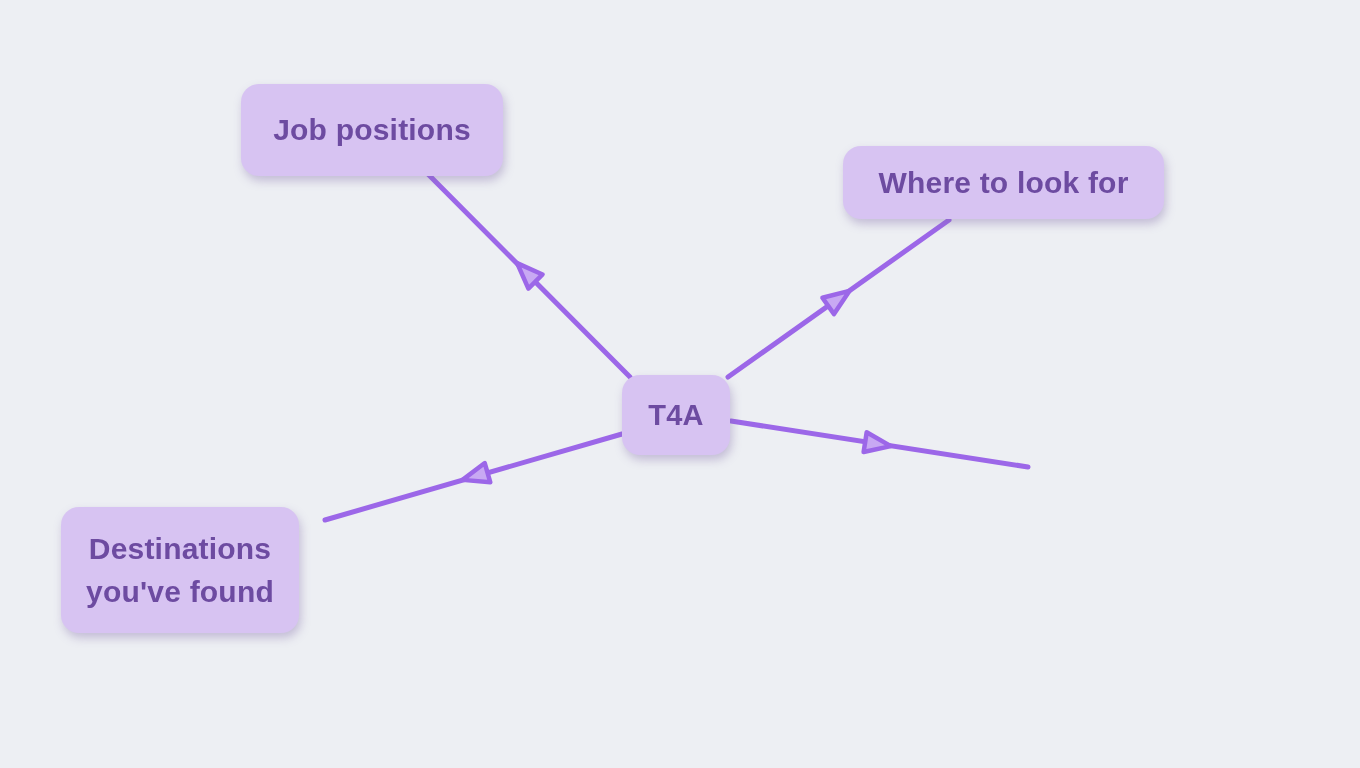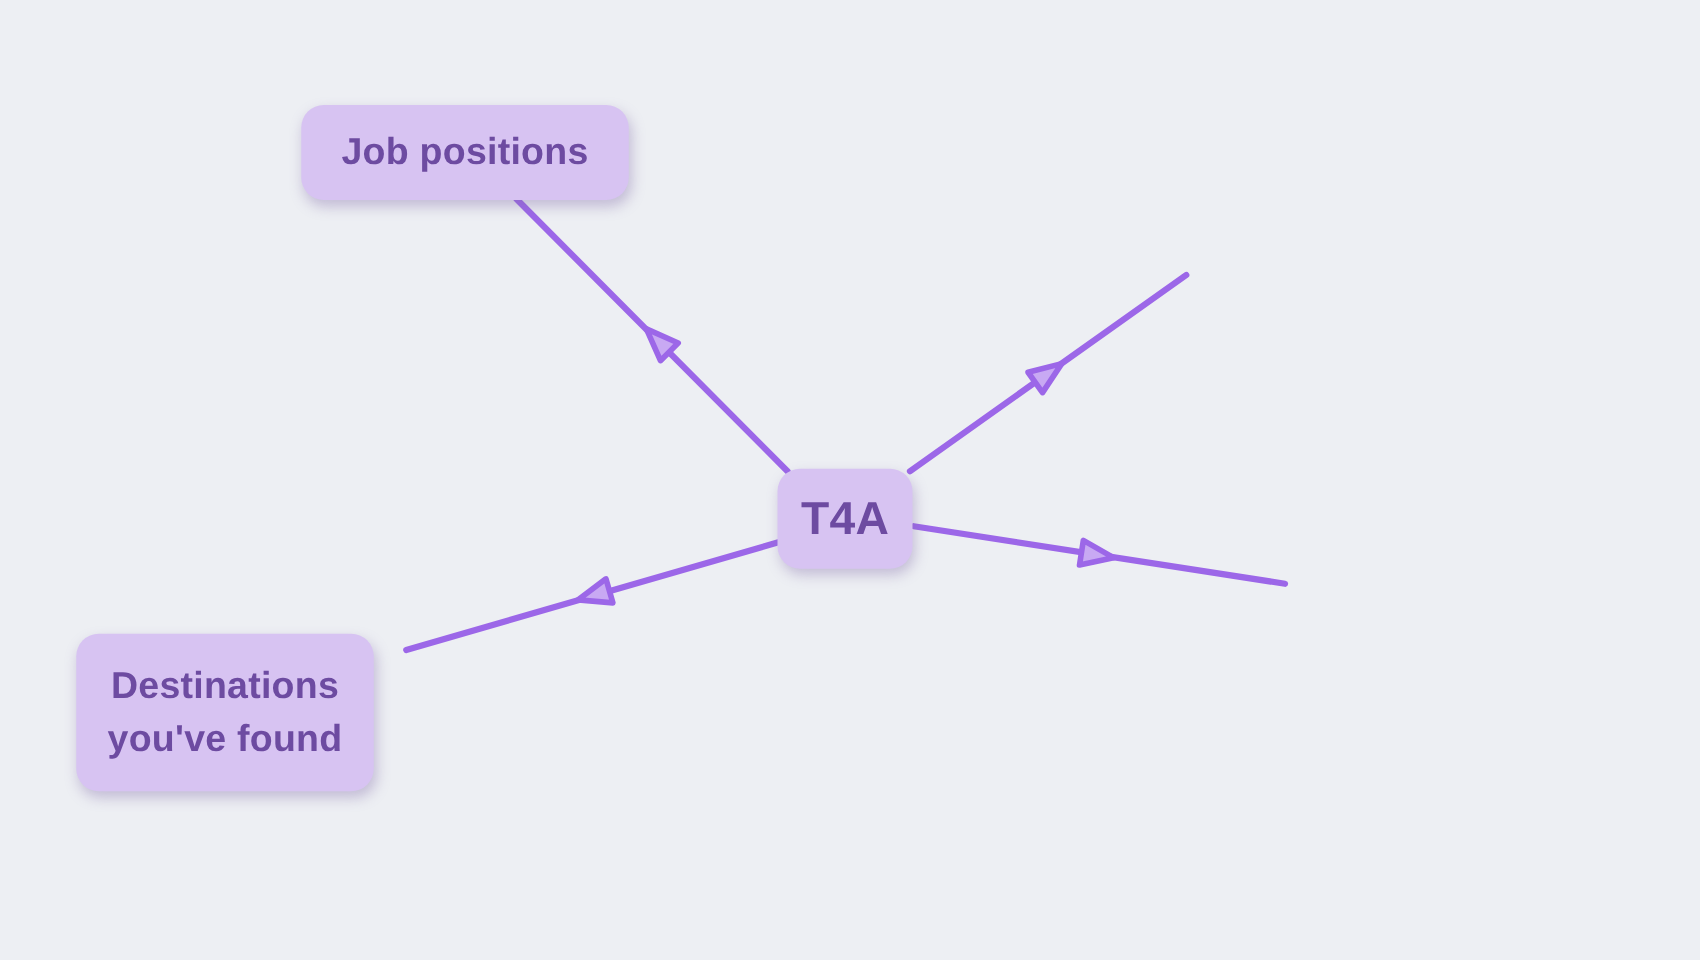--- a/index.html
+++ b/index.html
@@ -39,23 +39,23 @@
     border-radius: 18px;
     display: flex;
     align-items: center;
     justify-content: center;
     text-align: center;
     white-space: pre-line;
     box-shadow: 2px 5px 10px rgba(128, 108, 168, 0.38);
     cursor: pointer;
     user-select: none;
   }
-  .node--root { font-size: 37px; }
+  .node--root { font-size: 29px; }
 
-  .node--job   { left: 241px; top:  84px; width: 262px; height:  76px; }
+  .node--job   { left: 241px; top:  84px; width: 262px; height:  92px; }
   .node--where { left: 843px; top: 146px; width: 321px; height:  73px; }
   .node--root  { left: 622px; top: 375px; width: 108px; height:  80px; }
   .node--req   { left:1027px; top: 453px; width: 271px; height:  77px; }
   .node--dest  { left:  61px; top: 507px; width: 238px; height: 126px; }
   .node--task  { left: 646px; top: 563px; width: 231px; height: 122px; }
 </style>
 </head>
 <body>
 
 <div class="canvas">
@@ -81,20 +81,23 @@
     </g>
     <g transform="translate(476,476) rotate(163.9)">
       <polygon points="14,0 -12,-10 -12,10" fill="#c8a9f3" stroke="#9c67e8" stroke-width="4.5" stroke-linejoin="round"></polygon>
     </g>
   </svg>
 
   <div class="node node--job">
     <span>Job positions</span>
   </div>
 
+  <div class="node node--where">
+    <span>Where to look for</span>
+  </div>
 
   <div class="node node--root">
     <span>T4A</span>
   </div>
 
 
   <div class="node node--dest">
     <span>Destinations
 you've found</span>
   </div>

